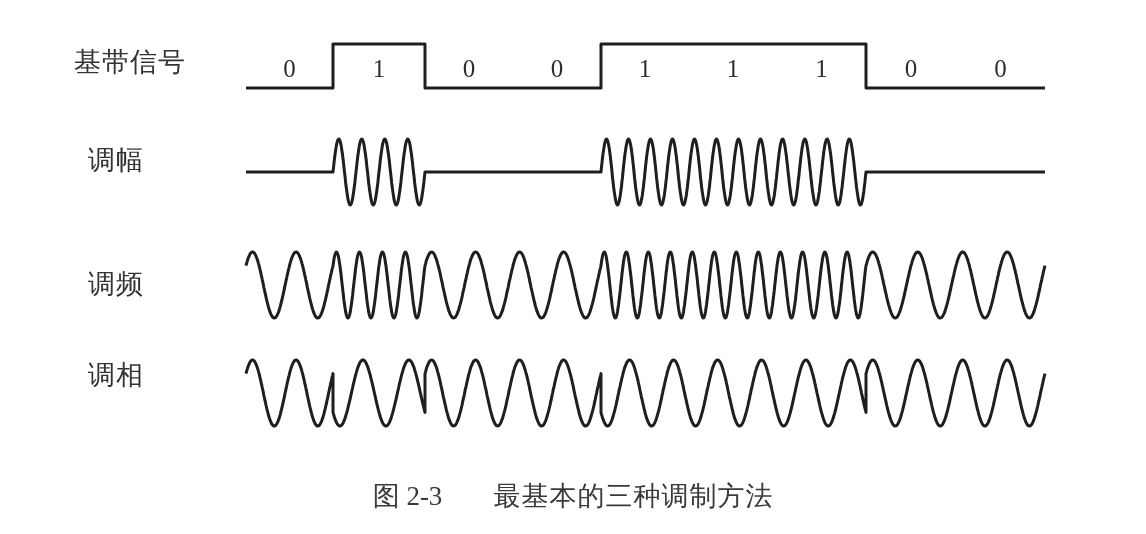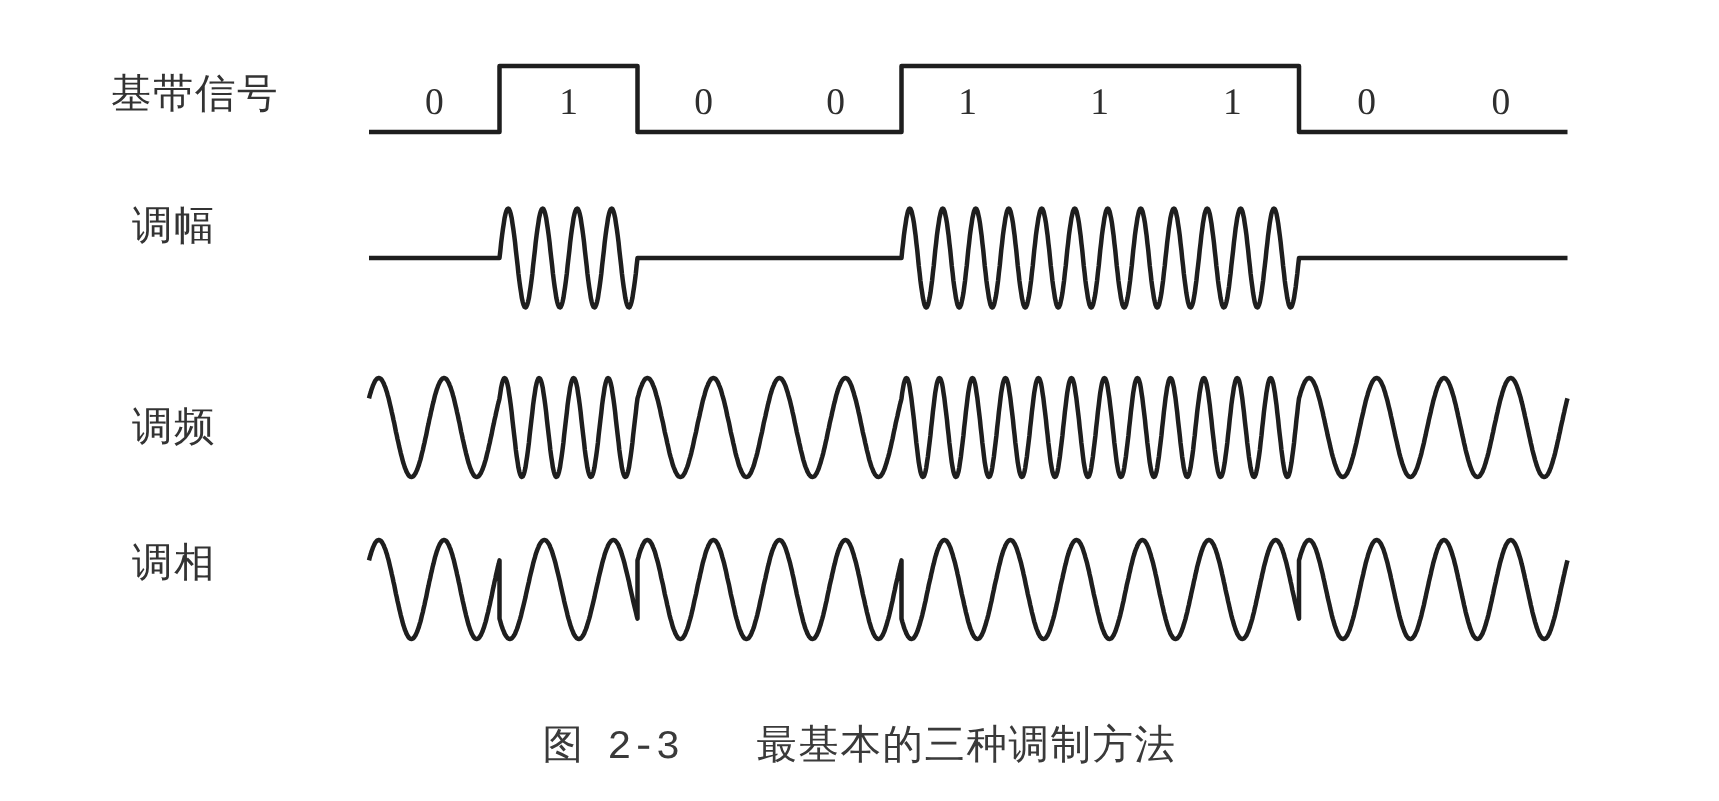--- a/index.html
+++ b/index.html
@@ -17,21 +17,21 @@
     }
     .row-label {
       position: absolute;
       font-family: Liberation Mono, monospace;
       font-size: 27px;
       color: #333333;
       letter-spacing: 1px;
       white-space: nowrap;
     }
     #lbl-baseband { left: 74px; top: 44px; }
-    #lbl-am { left: 88px; top: 132px; }
+    #lbl-am { left: 88px; top: 142px; }
     #lbl-fm { left: 88px; top: 266px; }
     #lbl-pm { left: 88px; top: 357px; }
     .bit-label {
       position: absolute;
       font-family: "Liberation Serif", "DejaVu Serif", serif;
       font-size: 25px;
       color: #2e2e2e;
       transform: translateX(-50%);
       top: 55px;
     }
@@ -44,21 +44,21 @@
       position: absolute;
       left: 0;
       width: 1146px;
       top: 478px;
       text-align: center;
       font-family: "Liberation Serif", "DejaVu Serif", serif;
       font-size: 27px;
       color: #3a3a3a;
       white-space: pre;
     }
-    .caption-fig { margin-right: 51px; font-family: Liberation Mono, monospace; text-align: right; }
+    .caption-fig { margin-right: 51px; font-family: Liberation Serif, serif; text-align: right; }
     .caption-text { font-family: Liberation Mono, monospace; letter-spacing: 1px; }
   </style>
 </head>
 <body>
 
 <div id="lbl-baseband" class="row-label">基带信号</div>
 <div id="lbl-am" class="row-label">调幅</div>
 <div id="lbl-fm" class="row-label">调频</div>
 <div id="lbl-pm" class="row-label">调相</div>
 

